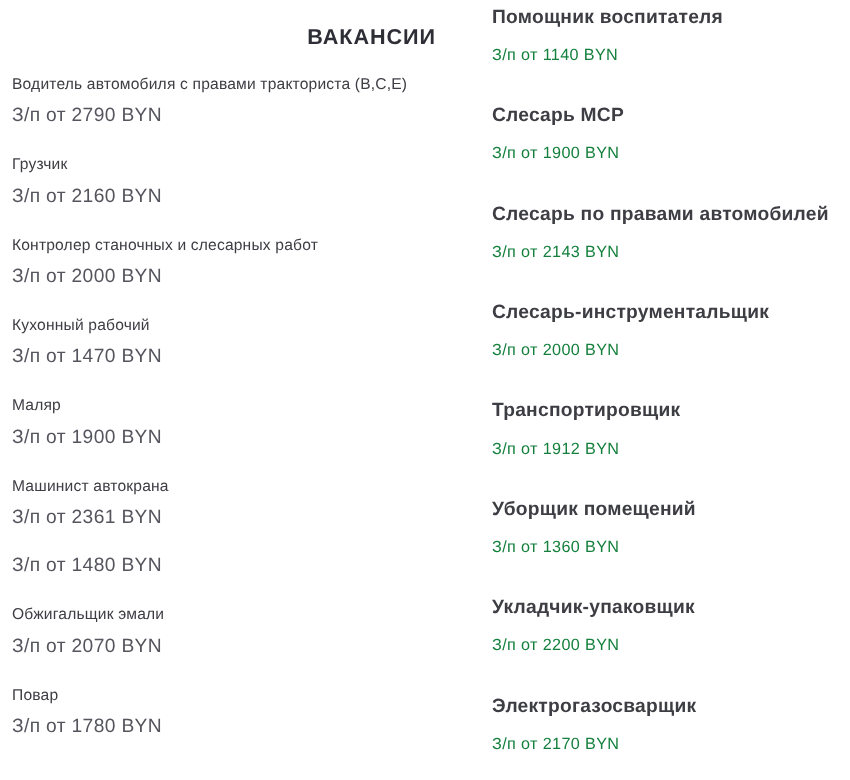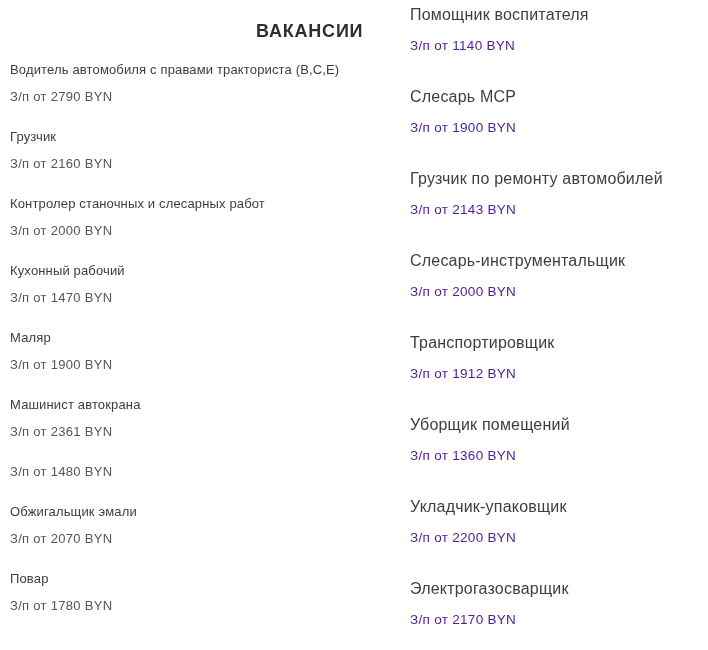--- a/index.html
+++ b/index.html
@@ -41,39 +41,39 @@
   p { margin: 0; }
   .col-left .job-title {
     font-size: 13px;
     font-weight: 400;
     line-height: 16px;
     letter-spacing: 0.15px;
     color: #3d3d44;
     margin-bottom: 11px;
   }
   .col-left .job-salary {
-    font-size: 13px;
+    font-size: 16px;
     line-height: 15px;
     letter-spacing: 0.3px;
     color: #55555e;
     margin-bottom: 25px;
   }
   .col-right .job-title {
     font-size: 16px;
-    font-weight: 400;
+    font-weight: 700;
     line-height: 20px;
     letter-spacing: 0.2px;
     color: #3d3d44;
     margin-bottom: 12px;
   }
   .col-right .job-salary {
     font-size: 13.5px;
     line-height: 17px;
     letter-spacing: 0.3px;
-    color: #4c1d95;
+    color: #15803d;
     margin-bottom: 33px;
   }
 </style>
 </head>
 <body>
 
 <div class="page">
   <h1 class="main-title">ВАКАНСИИ</h1>
 
   <div class="col col-left">
@@ -117,21 +117,21 @@
   <div class="col col-right">
       <div class="job-item">
         <p class="job-title">Помощник воспитателя</p>
         <p class="job-salary">З/п от 1140 BYN</p>
       </div>
       <div class="job-item">
         <p class="job-title">Слесарь МСР</p>
         <p class="job-salary">З/п от 1900 BYN</p>
       </div>
       <div class="job-item">
-        <p class="job-title">Грузчик по ремонту автомобилей</p>
+        <p class="job-title">Слесарь по правами автомобилей</p>
         <p class="job-salary">З/п от 2143 BYN</p>
       </div>
       <div class="job-item">
         <p class="job-title">Слесарь-инструментальщик</p>
         <p class="job-salary">З/п от 2000 BYN</p>
       </div>
       <div class="job-item">
         <p class="job-title">Транспортировщик</p>
         <p class="job-salary">З/п от 1912 BYN</p>
       </div>

